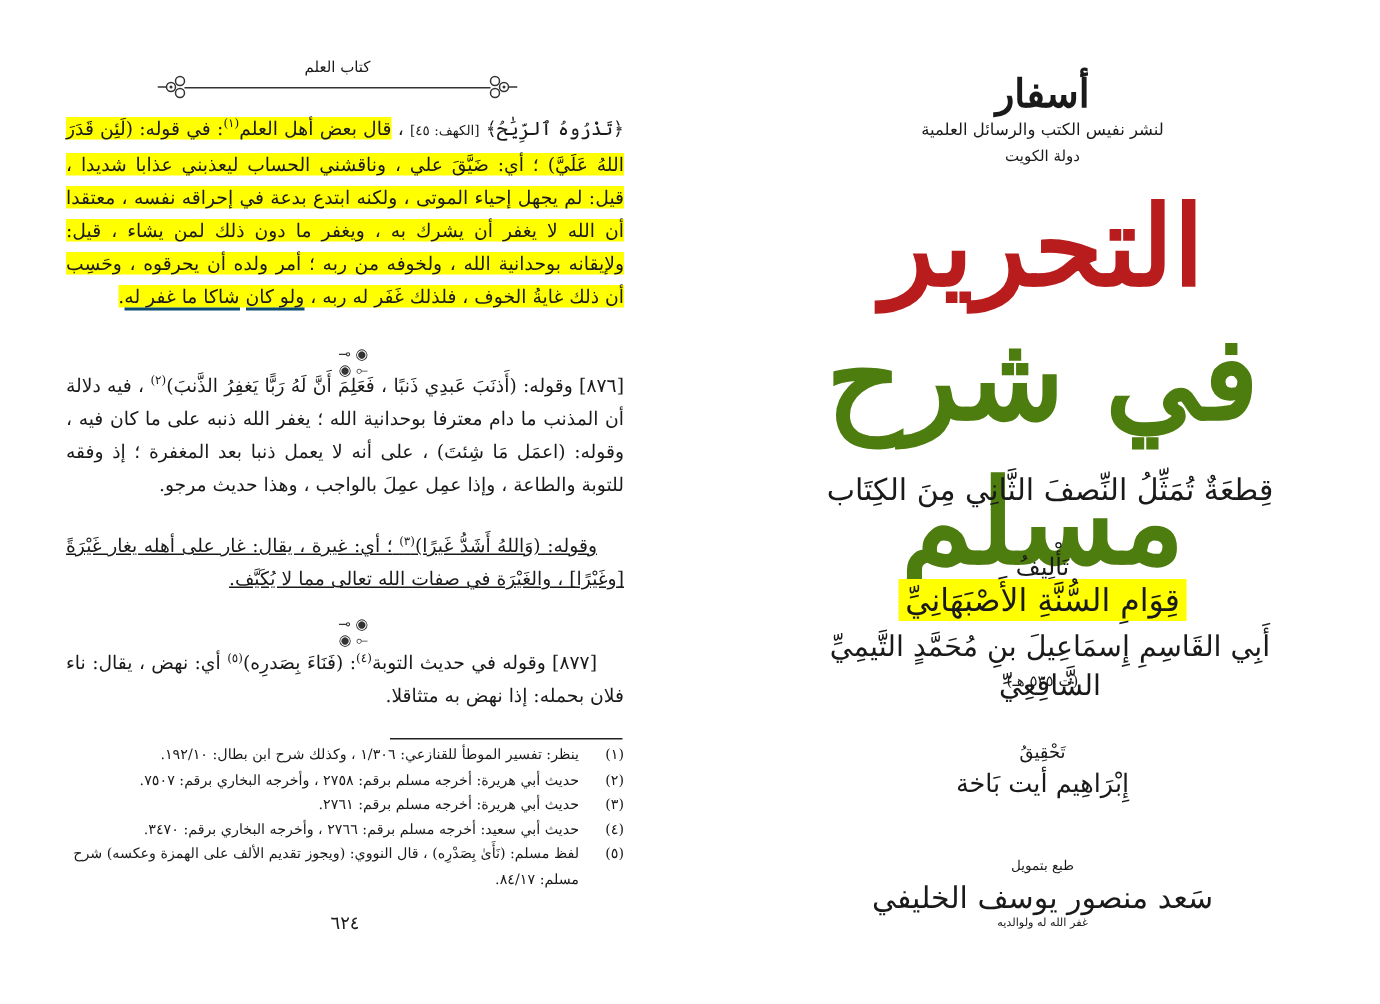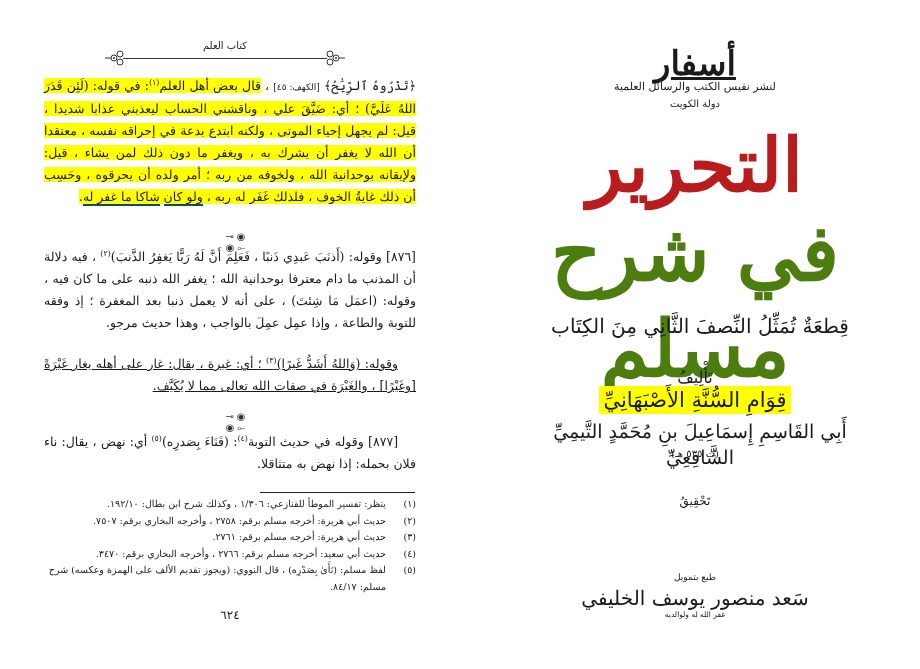--- a/index.html
+++ b/index.html
@@ -63,21 +63,21 @@
   .fn .txt { flex: 1; }
   .page-num {
     position: absolute; left: 200px; width: 60px; top: 608px; text-align: center;
     font-size: 12px; direction: rtl;
   }
 
   
   .center-col {
     position: absolute; left: 0; width: 450px; text-align: center; direction: rtl;
   }
-  .publisher-logo { top: 48px; font-size: 34px; font-weight: bold; line-height: 30px; text-decoration: underline; }
+  .publisher-logo { top: 48px; font-size: 26px; font-weight: bold; line-height: 30px; }
   .publisher-sub { top: 80px; font-size: 11px; }
   .publisher-city { top: 98px; font-size: 10px; }
   .main-title-1 {
     top: 120px; font-size: 74px; line-height: 90px; color: #b91c1c; font-weight: bold;
   }
   .main-title-2 {
     top: 205px; font-size: 78px; line-height: 96px; color: #4d7c0f; font-weight: bold;
   }
   .subtitle { top: 312px; font-size: 20px; line-height: 28px; left: 60px; width: 340px; }
   .authorship-label { top: 368px; font-size: 16px; }
@@ -186,17 +186,18 @@
   <div class="center-col subtitle ar">قِطعَةٌ تُمَثِّلُ النِّصفَ الثَّانِي مِنَ الكِتَاب</div>
 
   <div class="center-col authorship-label ar">تَأْلِيفُ</div>
   <div class="center-col author-name-wrap">
     <span class="author-name ar">قِوَامِ السُّنَّةِ الأَصْبَهَانِيِّ</span>
   </div>
   <div class="center-col author-full ar">أَبِي القَاسِمِ إِسمَاعِيلَ بنِ مُحَمَّدٍ التَّيمِيِّ الشَّافِعِيِّ</div>
   <div class="center-col author-death ar">(ت ٥٣٥ هـ)</div>
 
   <div class="center-col editor-label ar">تَحْقِيقُ</div>
+  <div class="center-col editor-name ar">إِبْرَاهِيم أيت بَاخة</div>
 
   <div class="center-col calligrapher-label ar">طبع بتمويل</div>
   <div class="center-col calligrapher-name ar">سَعد منصور يوسف الخليفي</div>
   <div class="center-col calligrapher-prayer ar">غفر الله له ولوالديه</div>
 </div>
 
 </body></html>

